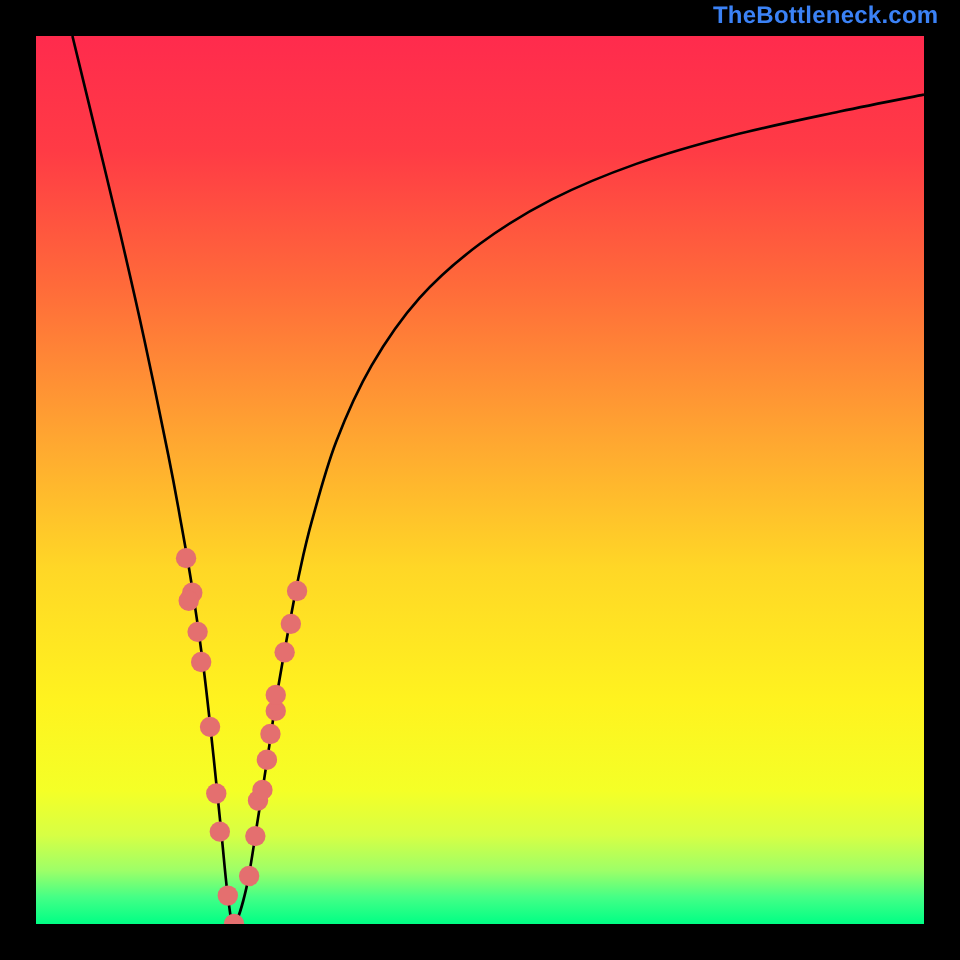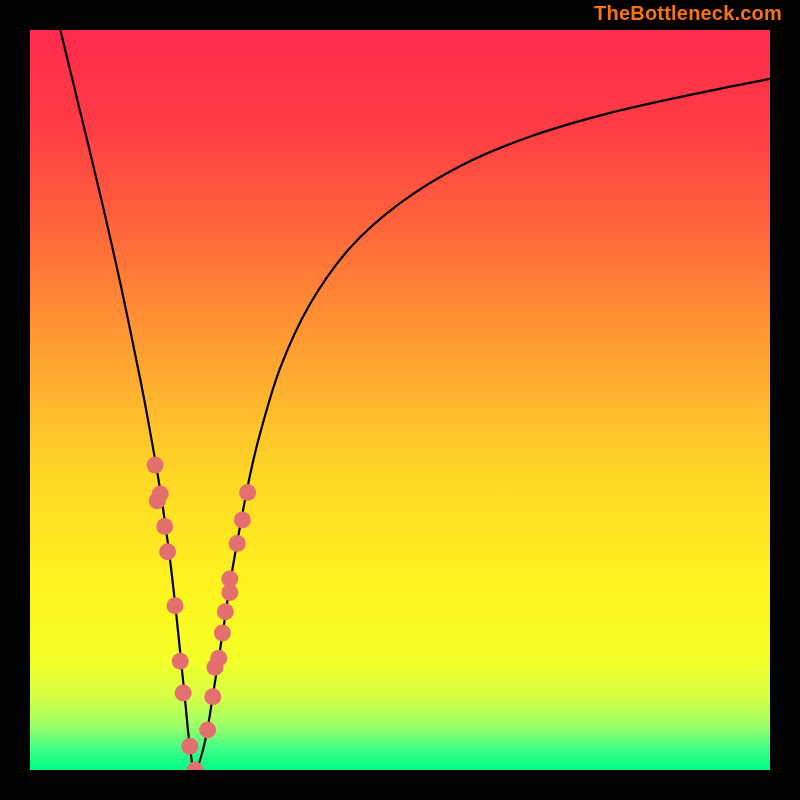--- a/index.html
+++ b/index.html
@@ -18,21 +18,21 @@
     width: 740px;
     height: 740px;
     overflow: hidden;
   }
   .watermark {
     position: absolute;
     top: 2px;
     right: 18px;
     font-size: 20px;
     font-weight: 600;
-    color: #f97316;
+    color: #3b82f6;
     letter-spacing: 0.2px;
     user-select: none;
   }
   svg.curve {
     position: absolute;
     left: 0;
     top: 0;
     width: 740px;
     height: 740px;
     overflow: visible;

